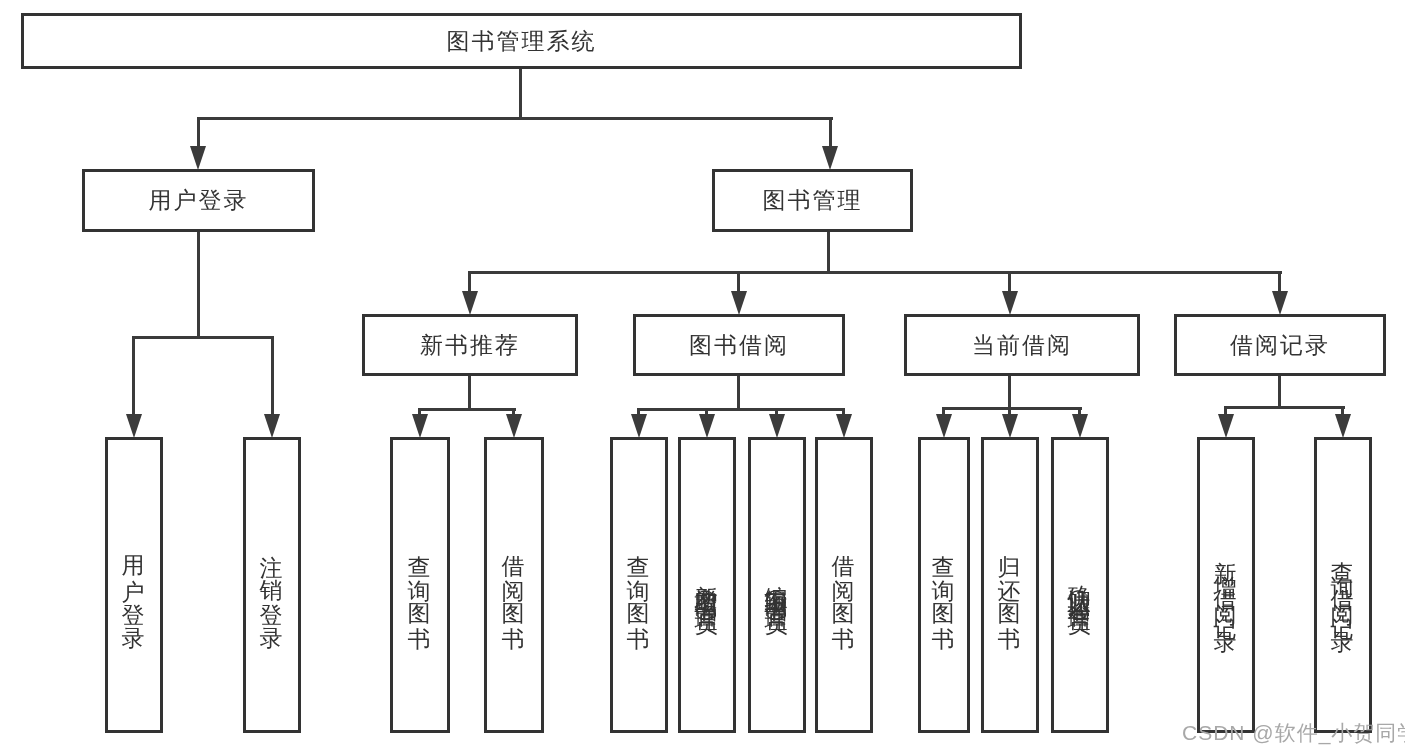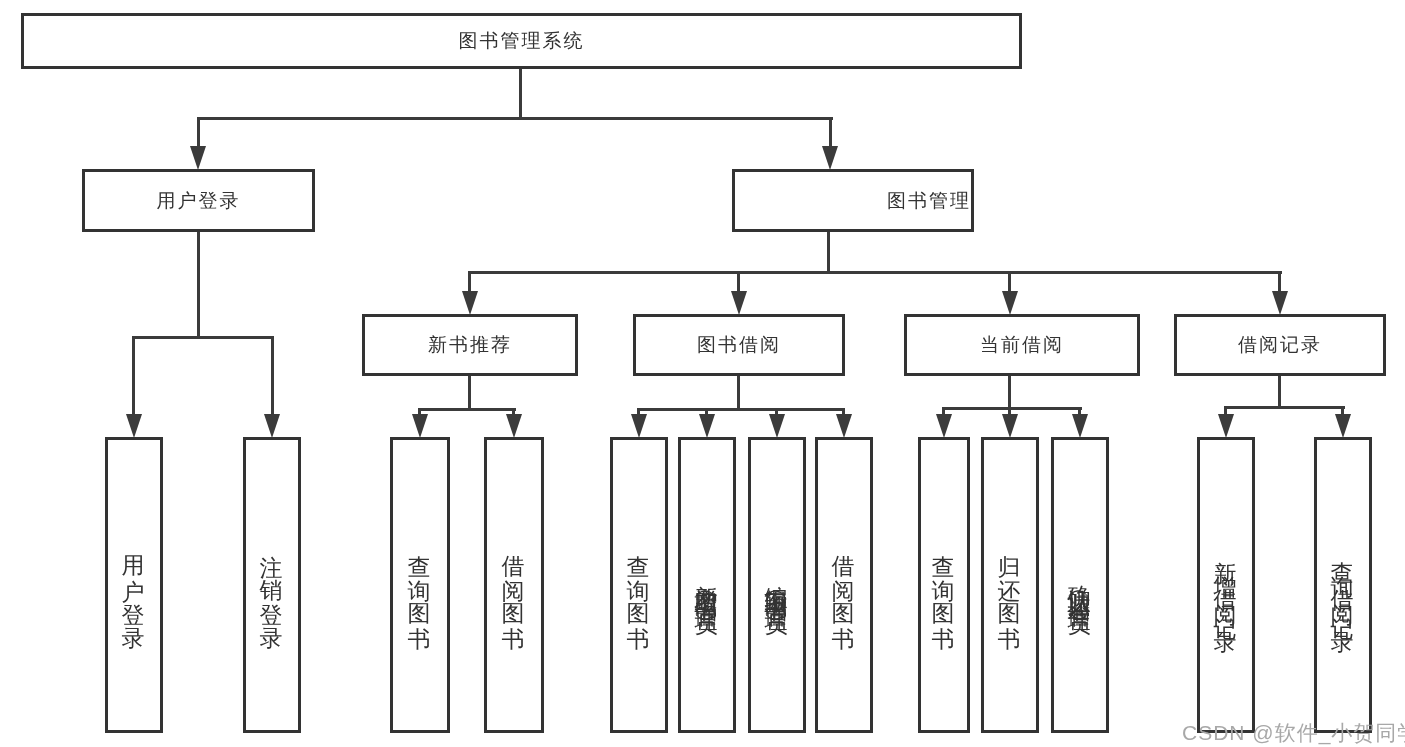--- a/index.html
+++ b/index.html
@@ -13,21 +13,21 @@
   .box{
     position:absolute;
     box-sizing:border-box;
     background:#ffffff;
     border:3px solid #333333;
     display:flex;
     align-items:center;
     justify-content:center;
     color:#333333;
   }
-  .hbox{font-size:19px;letter-spacing:2px;}
+  .hbox{font-size:23px;letter-spacing:2px;}
   .vbox{
     font-size:23px;
     writing-mode:vertical-rl;
     text-orientation:mixed;
   }
   .vbox span{display:block;margin:auto;}
   .ls4{letter-spacing:24px;}
   .ls6{letter-spacing:14px;}
   .ls9{letter-spacing:4px;}
   .hline{position:absolute;height:3px;background:#3b3b3b;}
@@ -111,21 +111,21 @@
   <div class="arrow" style="left:1218px;top:414px;"></div>
   <div class="arrow" style="left:1335px;top:414px;"></div>
 
   <div class="box hbox" style="left:21px;top:13px;width:1001px;height:56px;">
     <span>图书管理系统</span>
   </div>
 
   <div class="box hbox" style="left:82px;top:169px;width:233px;height:63px;">
     <span>用户登录</span>
   </div>
-  <div class="box hbox" style="left:732px;top:169px;width:242px;height:63px;justify-content:flex-end;">
+  <div class="box hbox" style="left:712px;top:169px;width:201px;height:63px;">
     <span>图书管理</span>
   </div>
 
   <div class="box hbox" style="left:633px;top:314px;width:212px;height:62px;">
     <span>图书借阅</span>
   </div>
   <div class="box hbox" style="left:362px;top:314px;width:216px;height:62px;">
     <span>新书推荐</span>
   </div>
   <div class="box hbox" style="left:904px;top:314px;width:236px;height:62px;">

